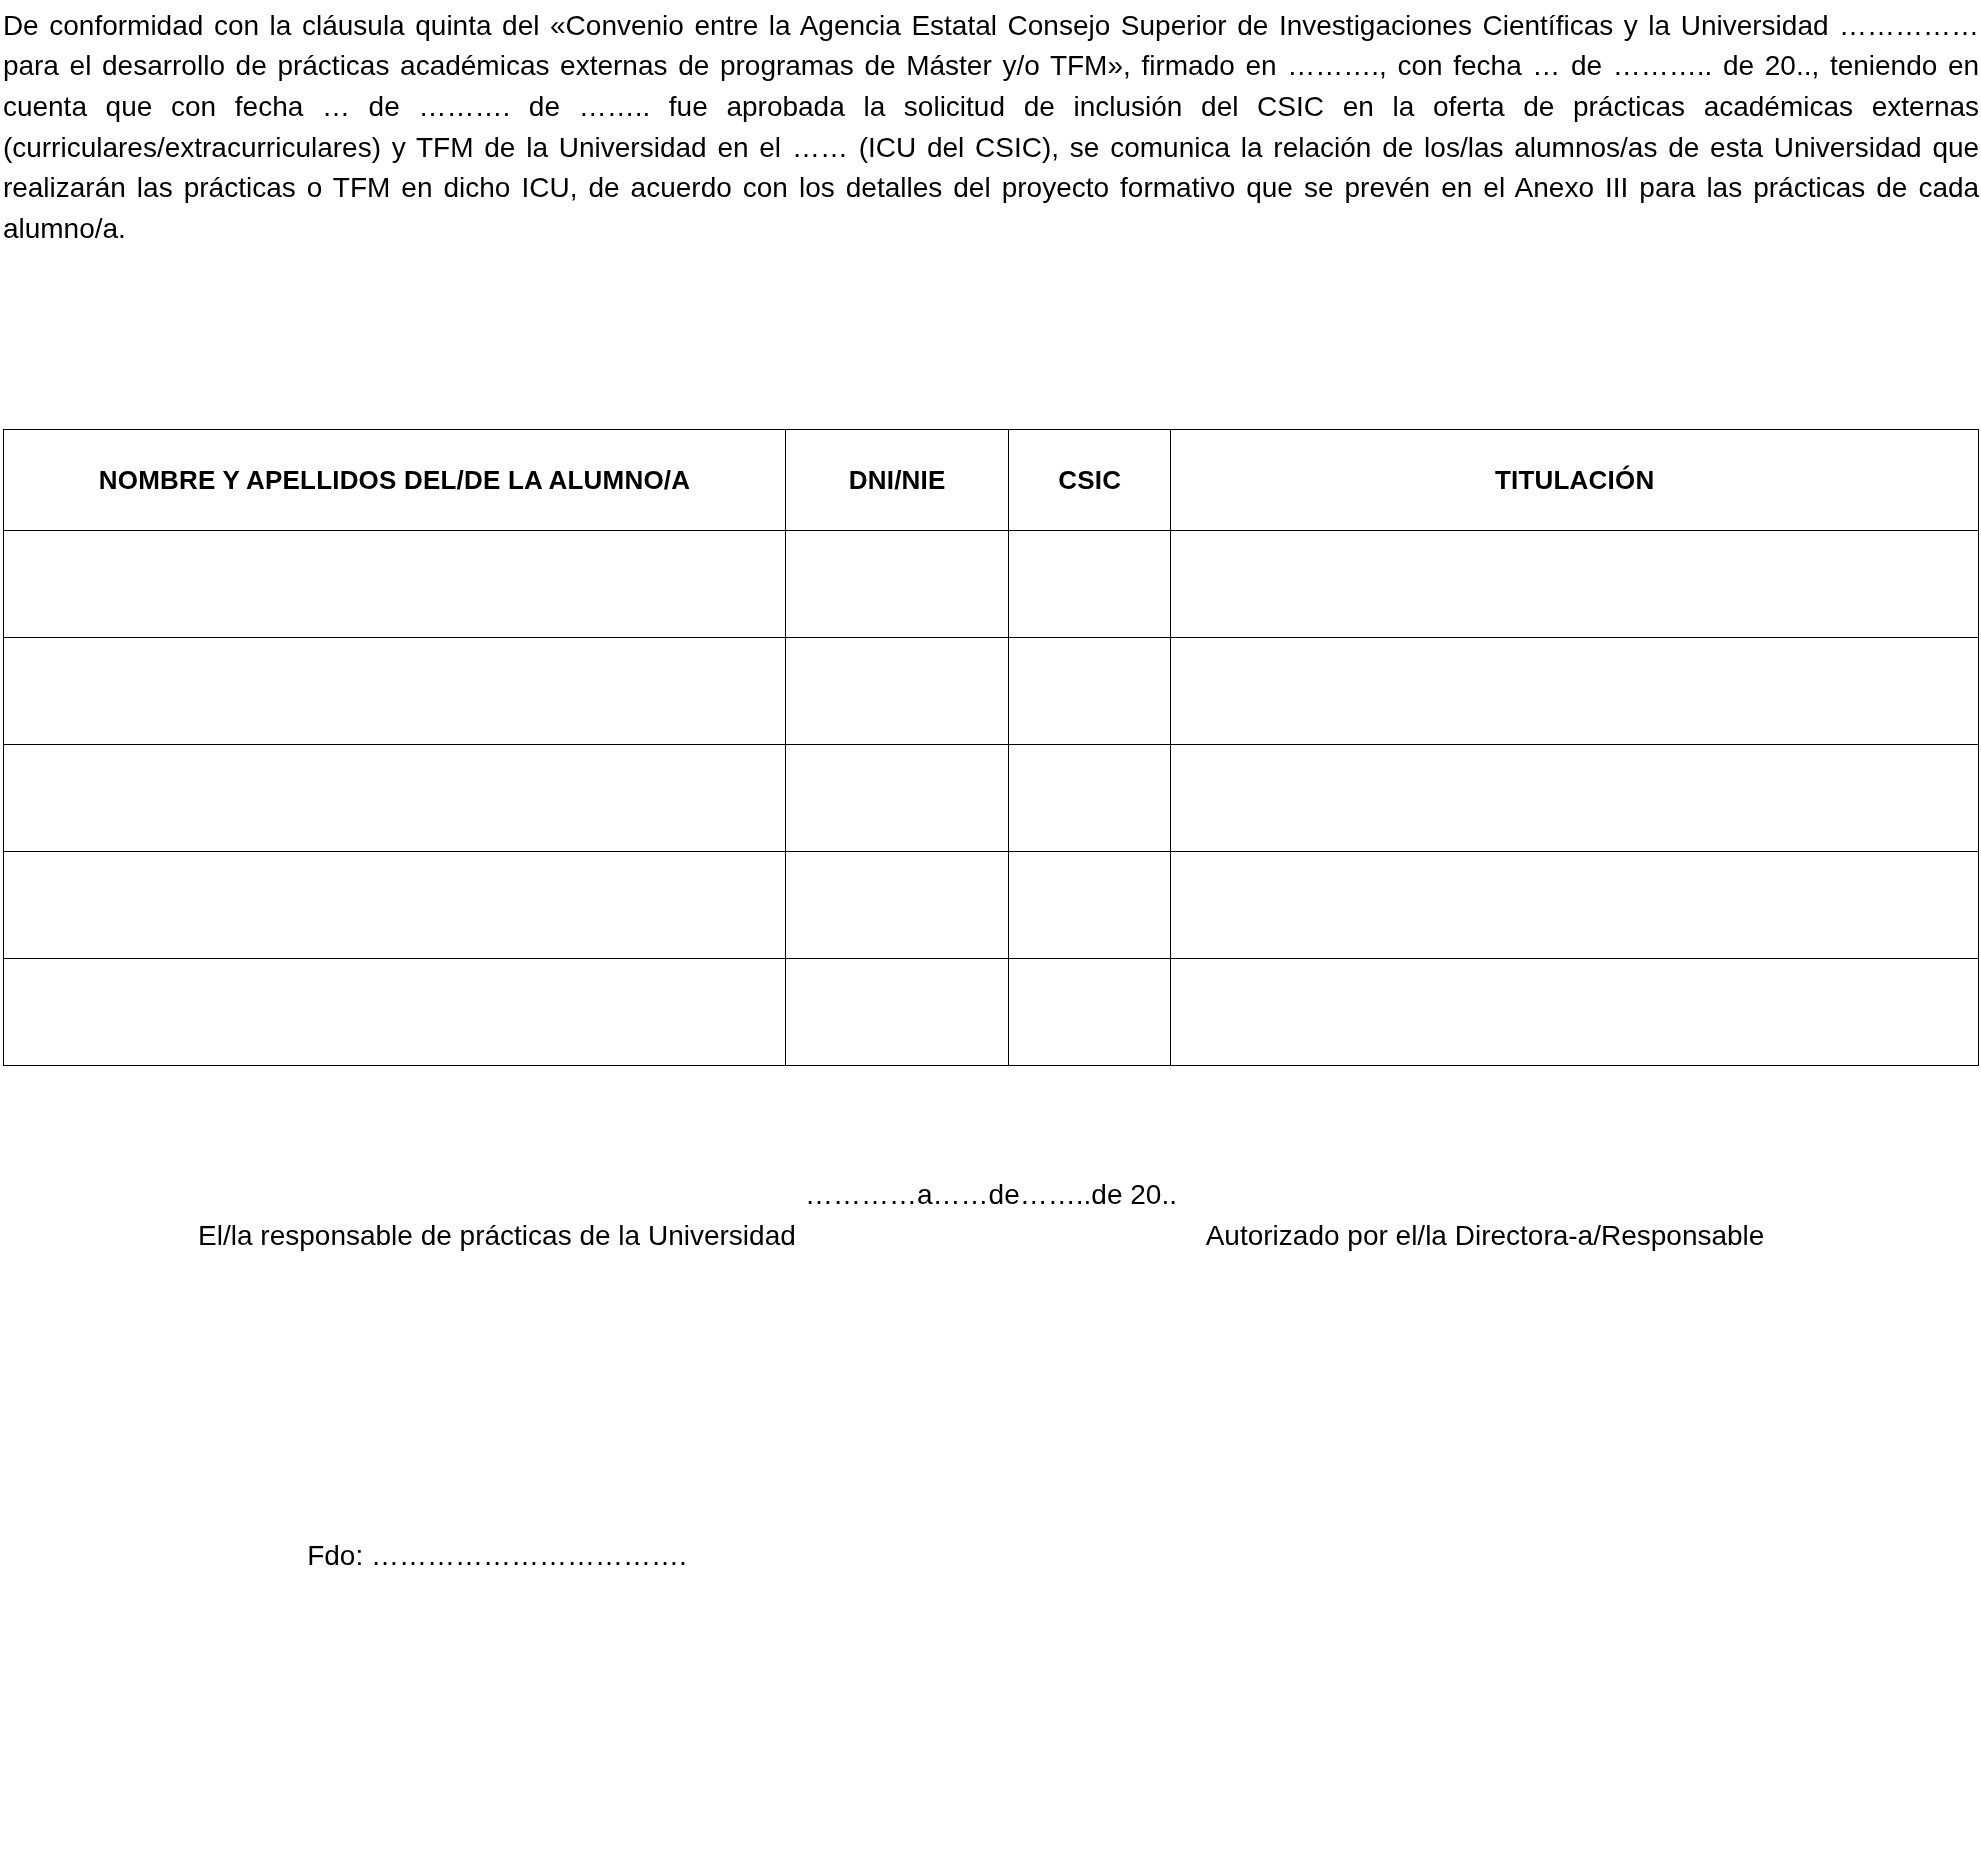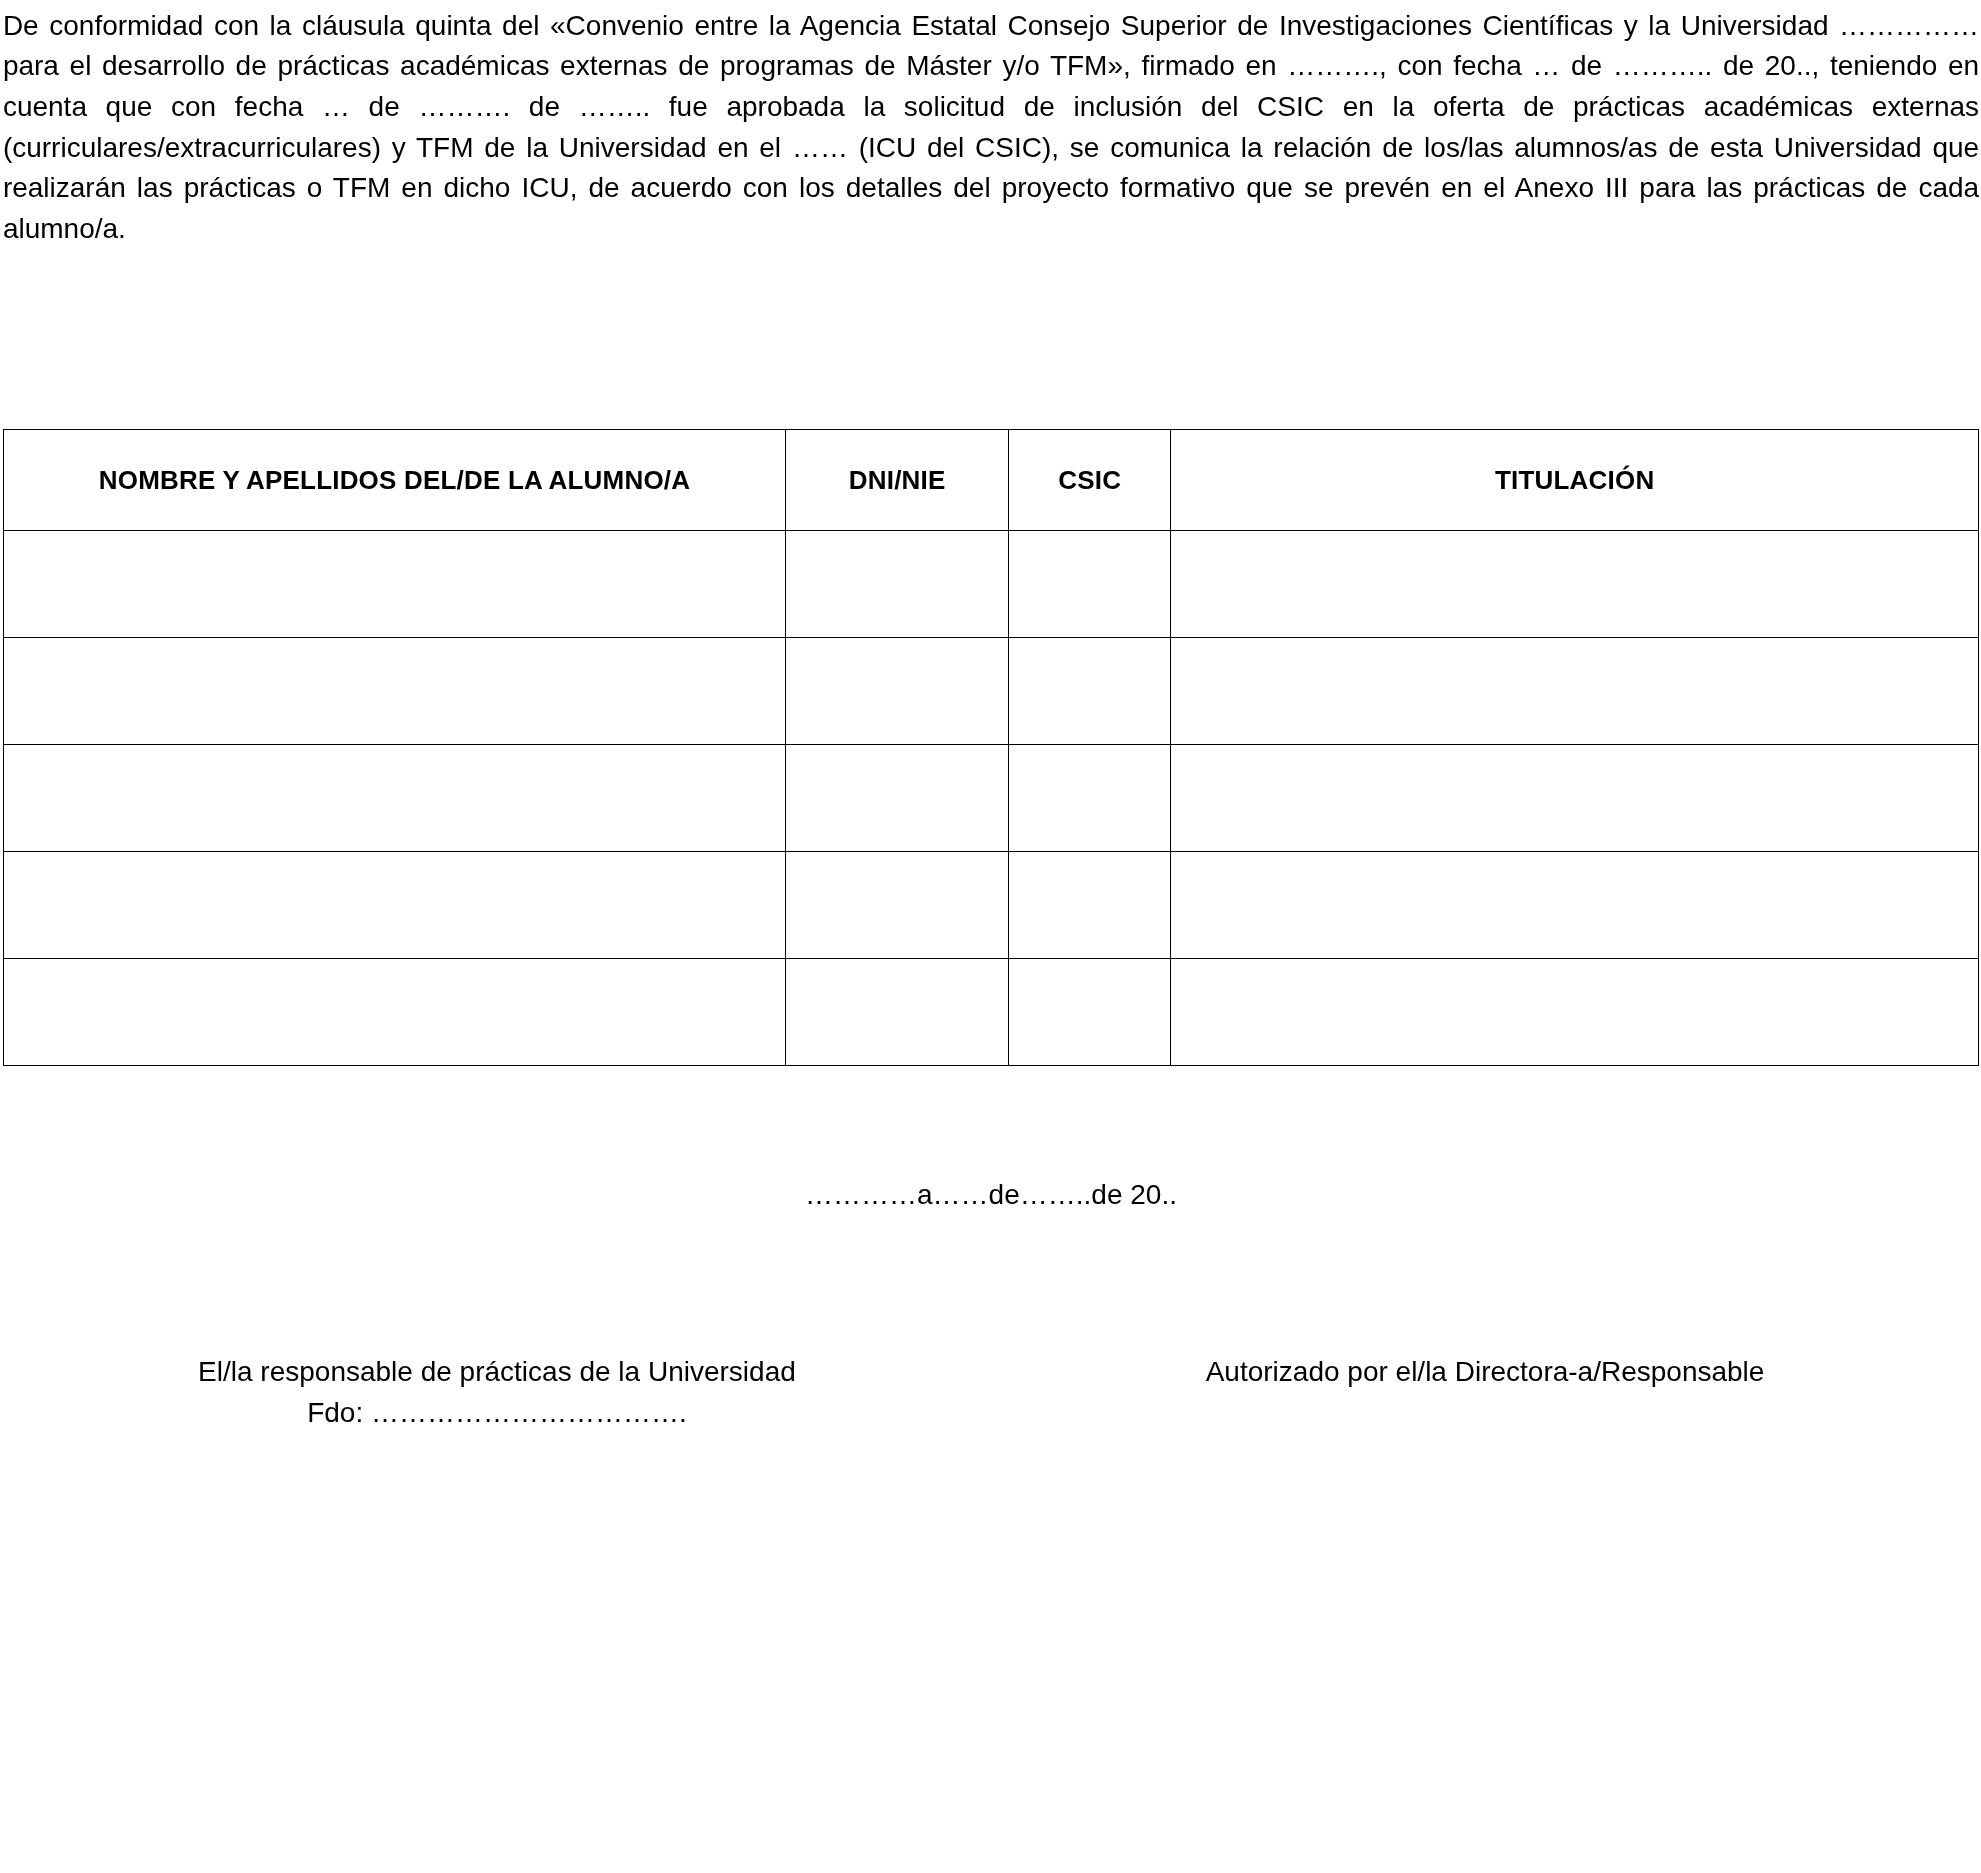--- a/index.html
+++ b/index.html
@@ -46,29 +46,29 @@
   .col-dni  { width: 11.3%; }
   .col-curso{ width: 8.2%; }
   .col-tit  { width: 40.9%; }
   .date-line {
     text-align: center;
     margin-top: 109px;
     line-height: 1.45;
   }
   .sig-row {
     display: flex;
-    margin-top: 136px;
   }
   .sig-col {
     width: 50%;
     text-align: center;
     line-height: 1.45;
   }
   .fdo-row {
     display: flex;
+    margin-top: 279px;
   }
   .fdo-col {
     width: 50%;
     text-align: center;
     line-height: 1.45;
   }
 </style>
 </head>
 <body>
 

